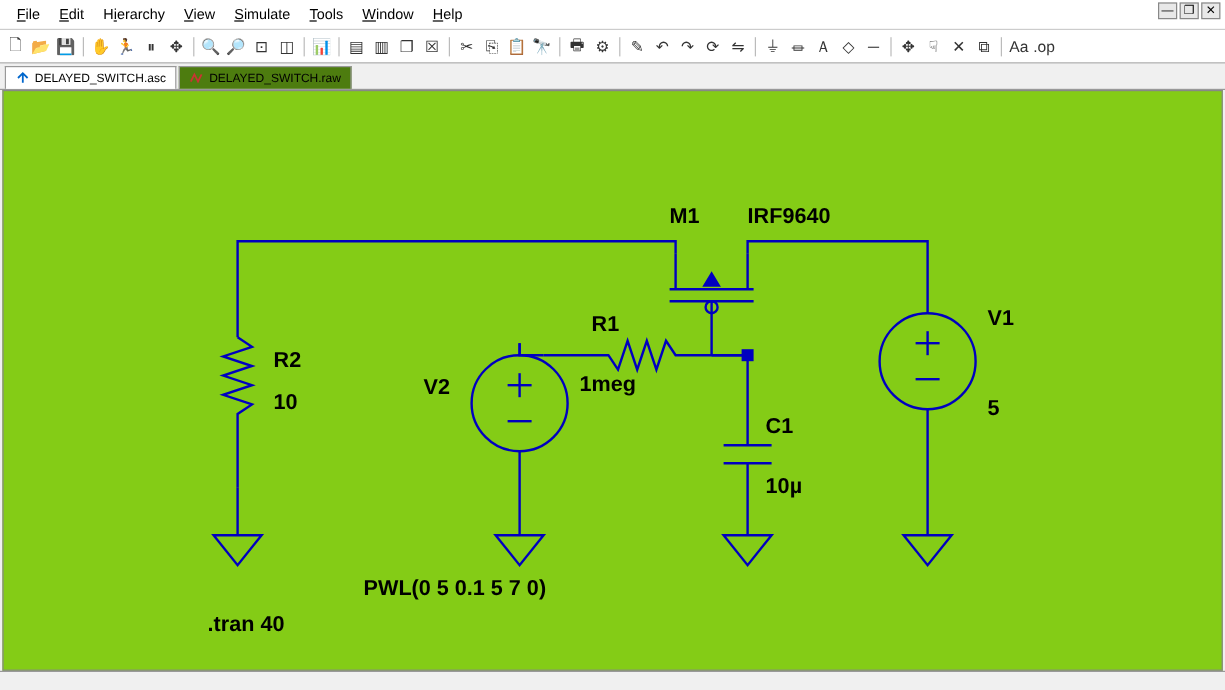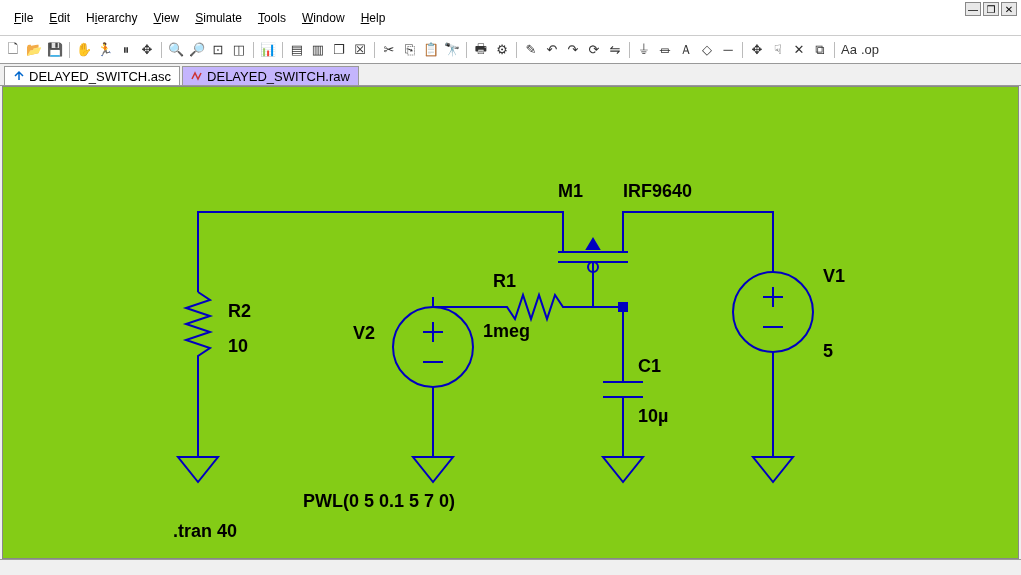--- a/index.html
+++ b/index.html
@@ -1,27 +1,27 @@
 <!DOCTYPE html>
 <html><head>
 <meta charset="utf-8">
 <style>
 *{margin:0;padding:0;box-sizing:border-box}
 body{font-family:"Segoe UI",Tahoma,sans-serif;font-size:12px;background:#f0f0f0;width:1021px;height:575px;overflow:hidden;display:flex;flex-direction:column}
-.menubar{display:flex;align-items:center;background:#fff;padding:2px 6px;height:36px;border-bottom:1px solid #ccc;position:relative}
+.menubar{display:flex;align-items:center;background:#fff;padding:2px 6px;height:25px;border-bottom:1px solid #ccc;position:relative}
 .menuitem{padding:2px 8px;cursor:pointer}
 .menuitem .ul{text-decoration:underline}
 .winctl{position:absolute;right:4px;top:2px;display:flex;gap:2px}
 .winbtn{width:16px;height:14px;border:1px solid #888;background:#e8e8e8;font-size:10px;display:flex;align-items:center;justify-content:center;cursor:pointer}
 .toolbar{display:flex;align-items:center;background:#fff;padding:2px 4px;height:28px;border-bottom:1px solid #999;gap:3px}
 .tbtn{width:18px;height:18px;display:flex;align-items:center;justify-content:center;cursor:pointer;font-size:13px;color:#333}
 .sep{width:1px;height:16px;background:#bbb;margin:0 2px}
 .tabs{display:flex;background:#f0f0f0;padding:2px 4px 0;height:22px;border-bottom:1px solid #999}
-.tab{display:flex;align-items:center;padding:2px 8px;background:#fff;border:1px solid #999;border-bottom:none;margin-right:2px;font-size:13px;cursor:pointer;gap:4px}
-.tab.inactive{background:#c4b5fd}
+.tab{display:flex;align-items:center;padding:2px 8px;background:#fff;border:1px solid #999;border-bottom:none;margin-right:2px;font-size:10px;cursor:pointer;gap:4px}
+.tab.inactive{background:#4d7c0f}
 .ticon{width:12px;height:12px;display:inline-block}
 .canvas{flex:1;background:#84cc16;position:relative;border:1px solid #888;margin:0 2px}
 svg.schematic{position:absolute;top:0;left:0}
 text.complabel{font:bold 18px Arial;fill:#000}
 text.vallabel{font:bold 18px Arial;fill:#000}
 .statusbar{height:16px;background:#f0f0f0;border-top:1px solid #999}
 </style>
 </head>
 <body>
 

